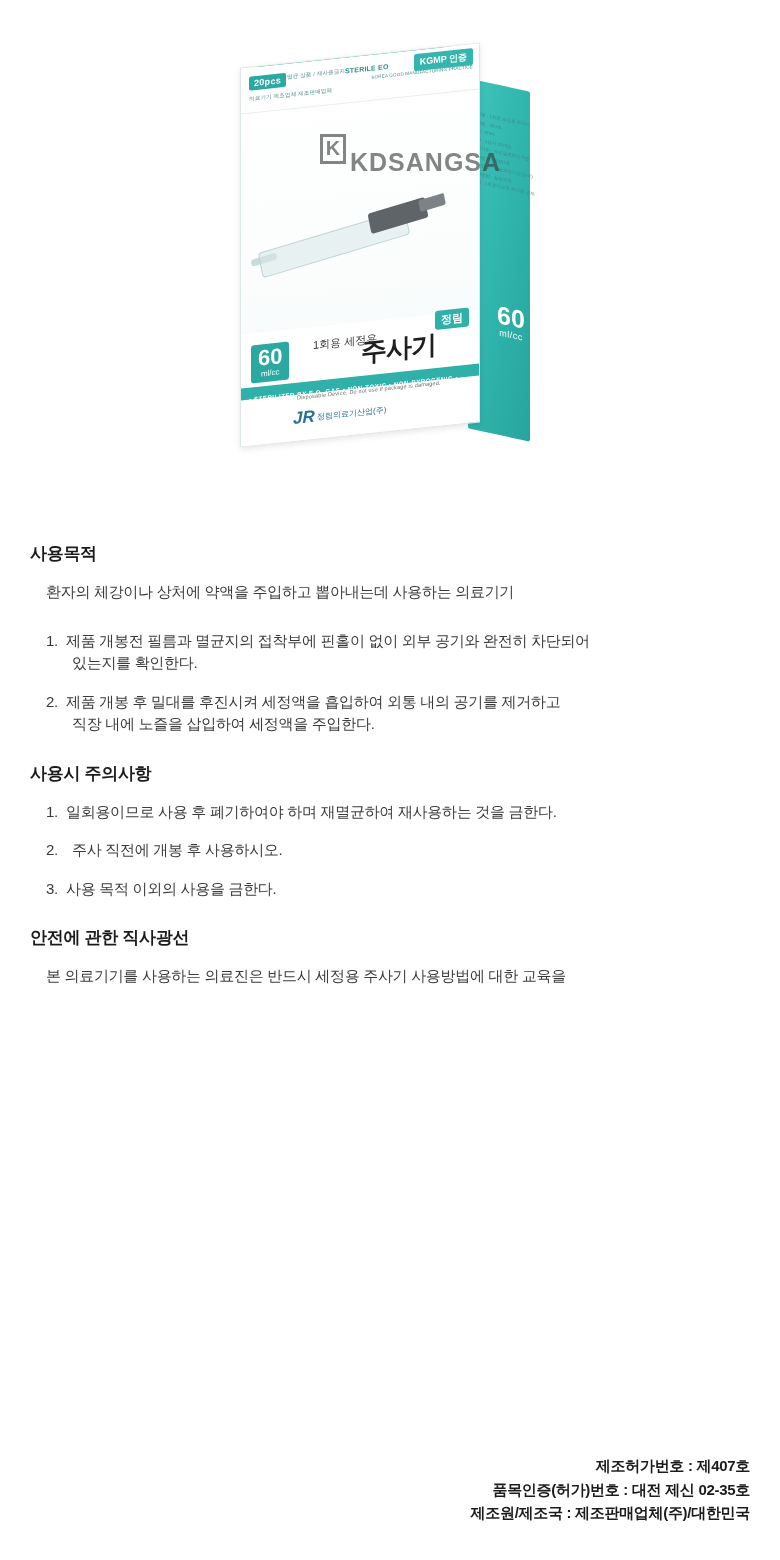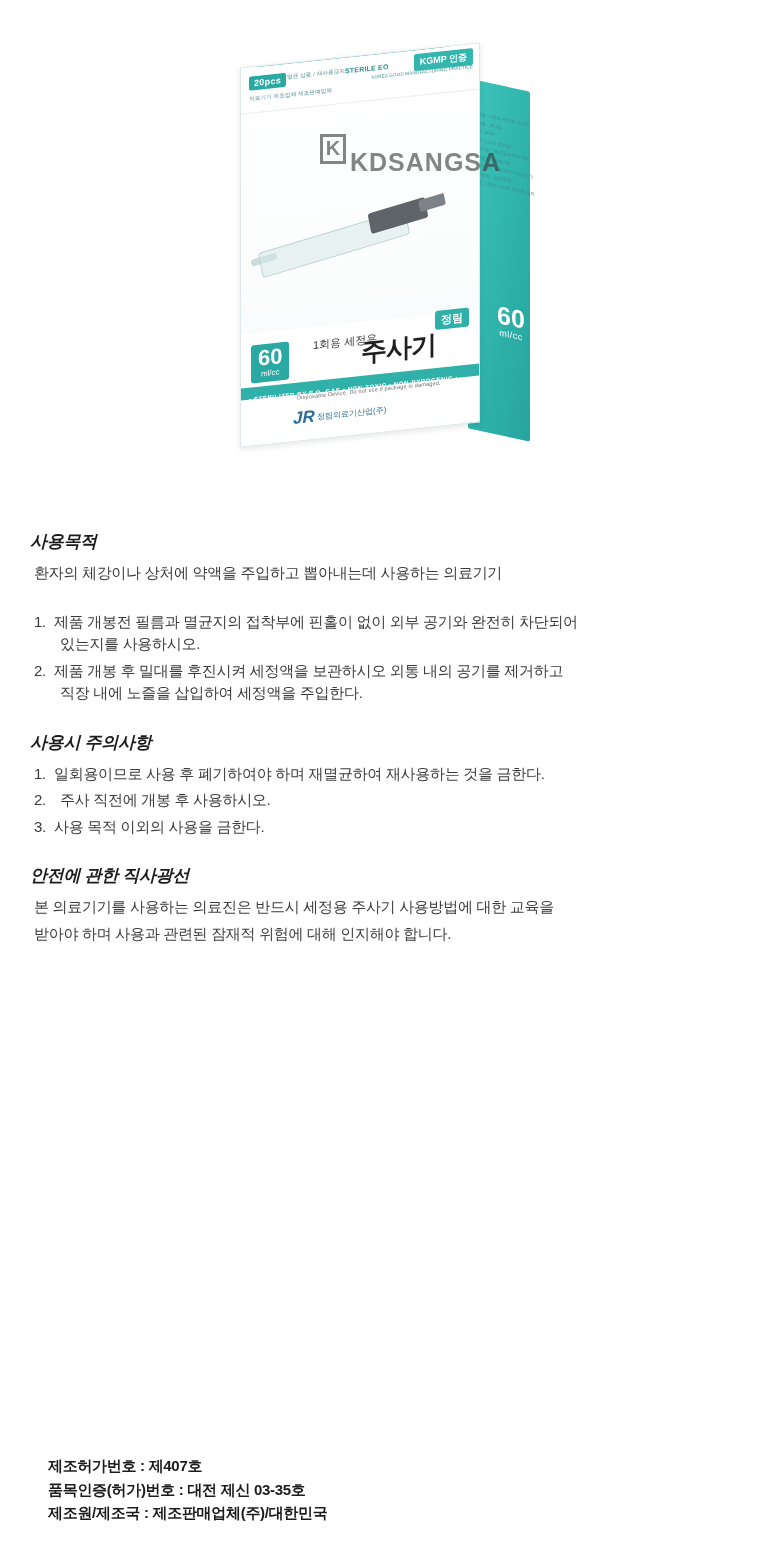--- a/index.html
+++ b/index.html
@@ -318,30 +318,29 @@
 
   
   .content {
     padding: 10px 30px 0 30px;
   }
   .section { margin-bottom: 26px; }
   .section h2 {
     font-size: 17px;
     font-weight: bold;
     color: #1b1b1b;
-    margin: 0 0 9px 0;
+    margin: 12px 0 9px 0;
     letter-spacing: -.3px;
-    font-style: italic;
   }
   .section p,
   .section li {
     font-size: 15px;
     line-height: 1.5;
     color: #3a3a3a;
-    margin: 4px;
+    margin: 16px;
     letter-spacing: -.3px;
   }
   ol.numbered {
     margin: 0;
     padding: 0;
     list-style: none;
   }
   ol.numbered > li {
     display: flex;
     margin-bottom: 2px;
@@ -350,23 +349,24 @@
     flex: 0 0 auto;
     width: 20px;
   }
   ol.numbered > li .txt {
     flex: 1 1 auto;
   }
   .sub-line { display: block; }
 
   .footer {
     position: absolute;
-    left: 48px;
+    left: 30px;
     bottom: 36px;
     width: 720px;
+    text-align: right;
   }
   .footer div {
     font-size: 15px;
     font-weight: bold;
     color: #1b1b1b;
     line-height: 1.55;
     letter-spacing: -.3px;
   }
 </style>
 </head>
@@ -442,27 +442,27 @@
       <h2>사용목적</h2>
       <p>환자의 체강이나 상처에 약액을 주입하고 뽑아내는데 사용하는 의료기기</p>
     </div>
 
     <div class="section">
       <ol class="numbered">
         <li>
           <span class="idx">1.</span>
           <span class="txt">
             <span class="sub-line">제품 개봉전 필름과 멸균지의 접착부에 핀홀이 없이 외부 공기와 완전히 차단되어</span>
-            <span class="sub-line" style="padding-left:6px">있는지를 사용하시오.</span>
+            <span class="sub-line" style="padding-left:6px">있는지를 확인한다.</span>
           </span>
         </li>
         <li>
           <span class="idx">2.</span>
           <span class="txt">
-            <span class="sub-line">제품 개봉 후 밀대를 후진시켜 세정액을 보관하시오 외통 내의 공기를 제거하고</span>
+            <span class="sub-line">제품 개봉 후 밀대를 후진시켜 세정액을 흡입하여 외통 내의 공기를 제거하고</span>
             <span class="sub-line" style="padding-left:6px">직장 내에 노즐을 삽입하여 세정액을 주입한다.</span>
           </span>
         </li>
       </ol>
     </div>
 
     <div class="section">
     </div>
 
     <div class="section">
@@ -481,23 +481,22 @@
         <li>
           <span class="idx">3.</span>
           <span class="txt">사용 목적 이외의 사용을 금한다.</span>
         </li>
       </ol>
     </div>
 
     <div class="section">
       <h2>안전에 관한 직사광선</h2>
       <p>본 의료기기를 사용하는 의료진은 반드시 세정용 주사기 사용방법에 대한 교육을</p>
-      <p>받아야 하며 사용과 관련된 잠재적 위험에 대해 인지해야 합니다.</p>
     </div>
   </div>
 
   <div class="footer">
     <div>제조허가번호 : 제407호</div>
-    <div>품목인증(허가)번호 : 대전 제신 03-35호</div>
+    <div>품목인증(허가)번호 : 대전 제신 02-35호</div>
     <div>제조원/제조국 : 제조판매업체(주)/대한민국</div>
   </div>
 
 </div>
 
 </body></html>

